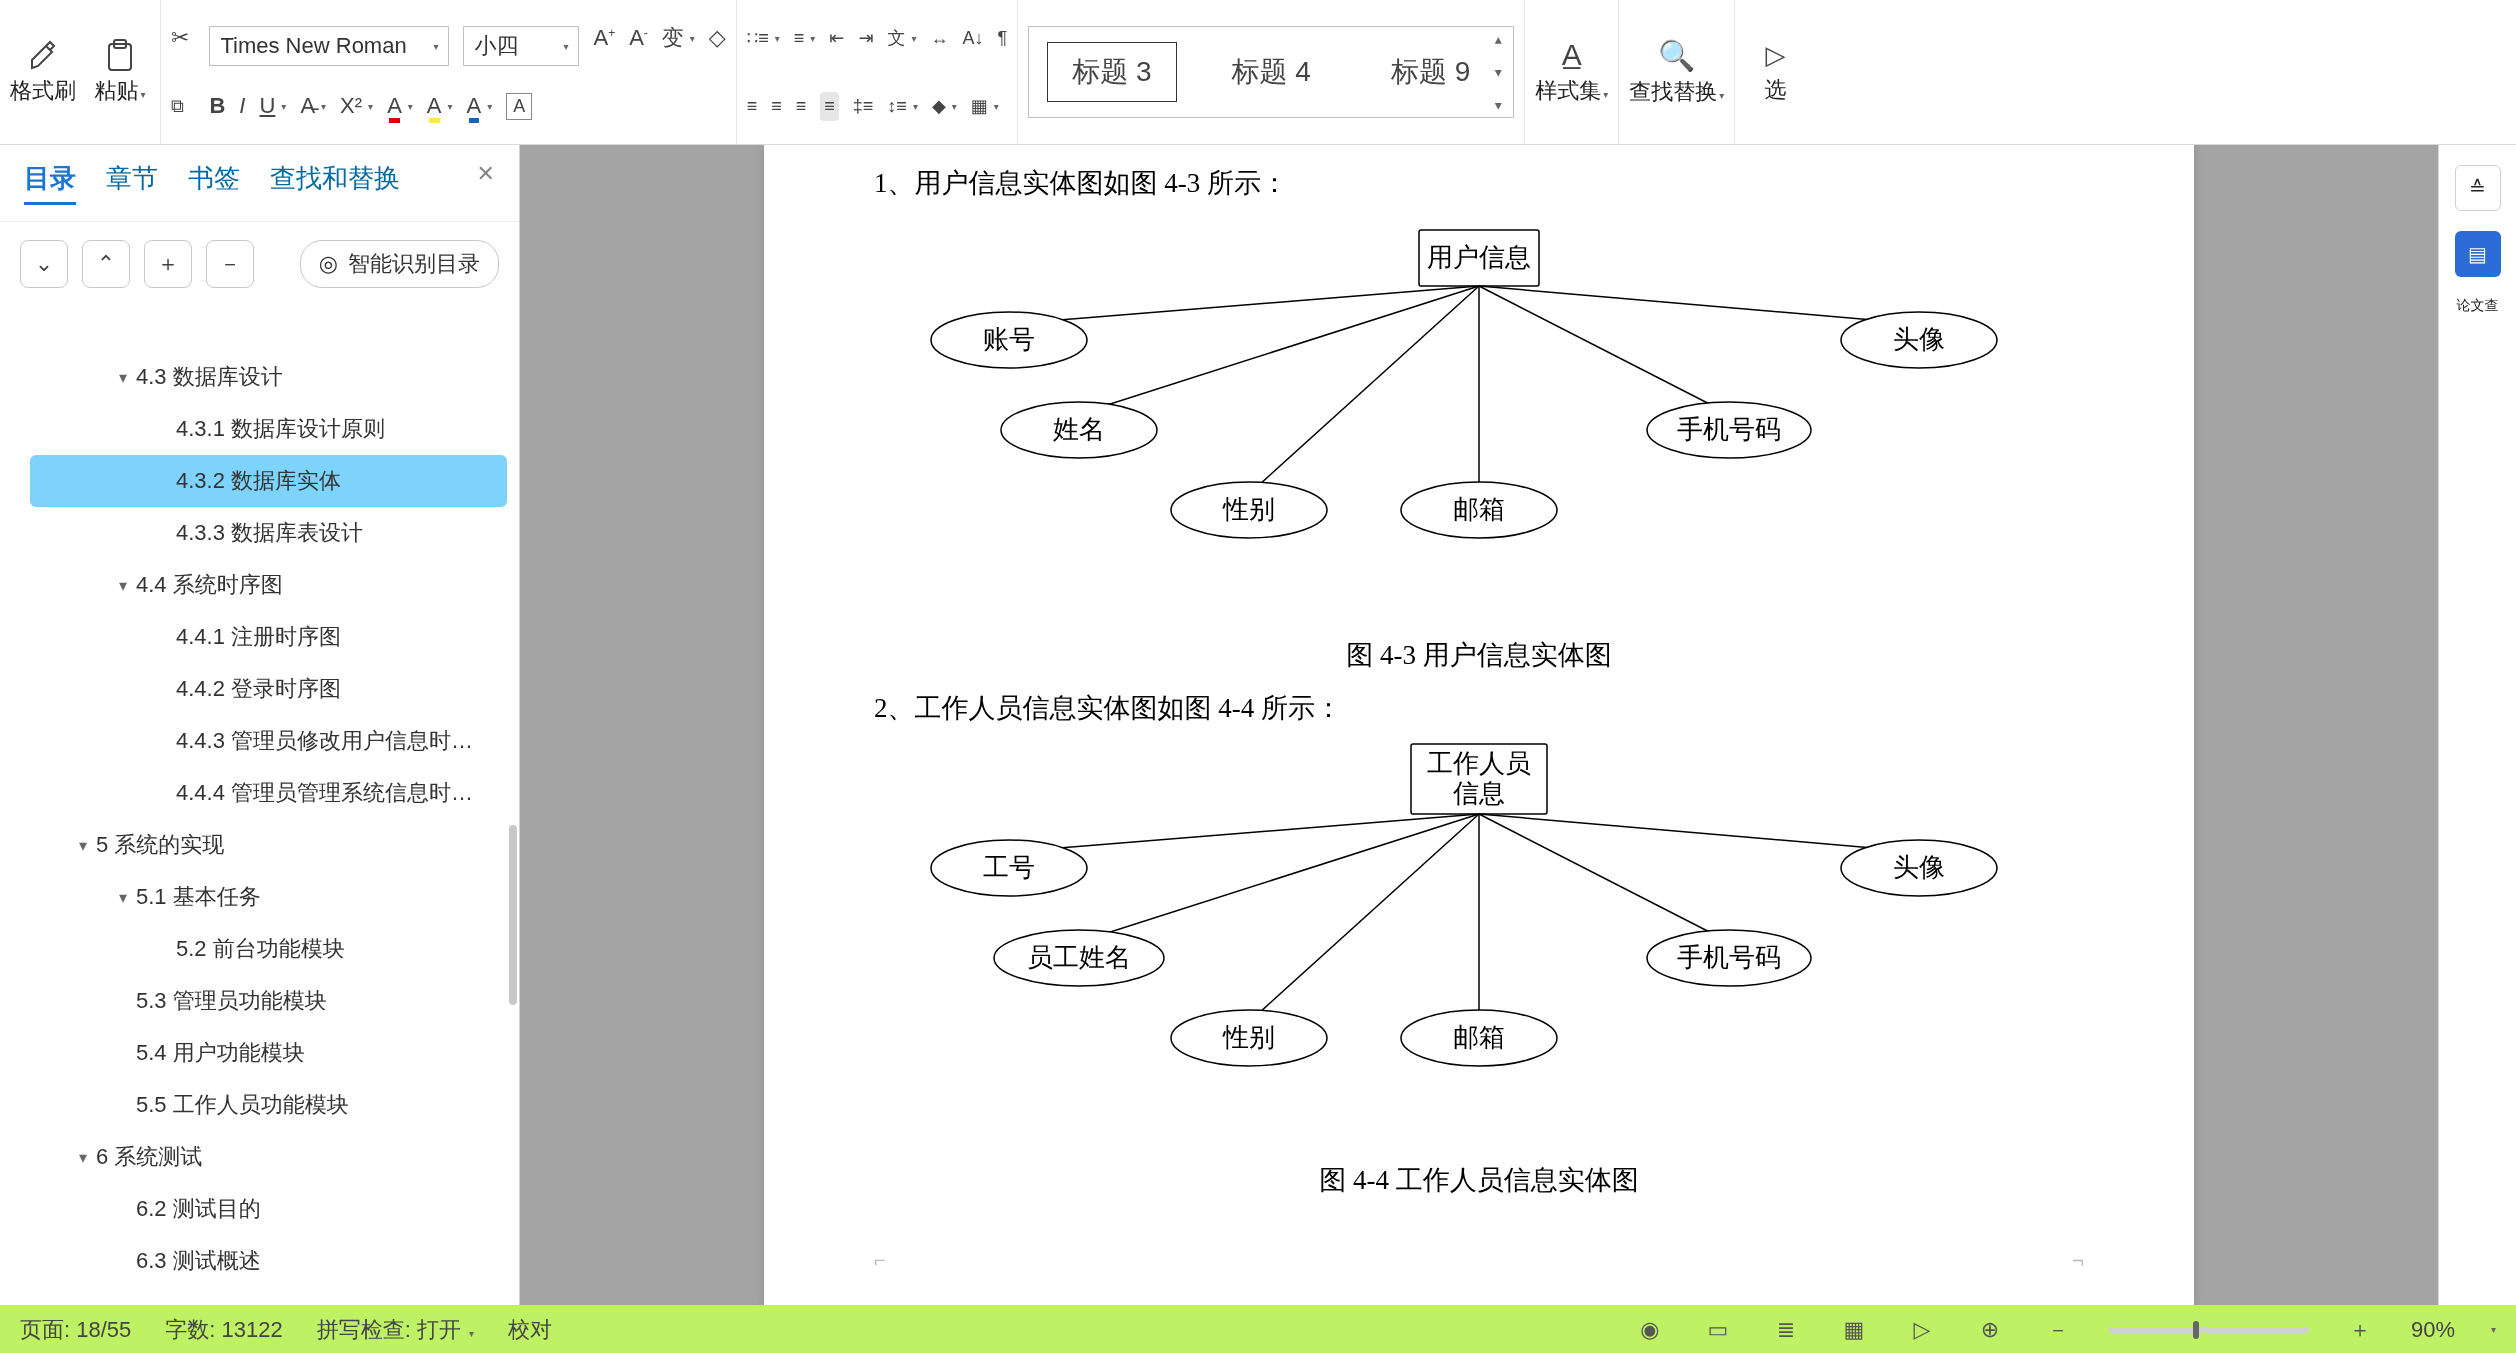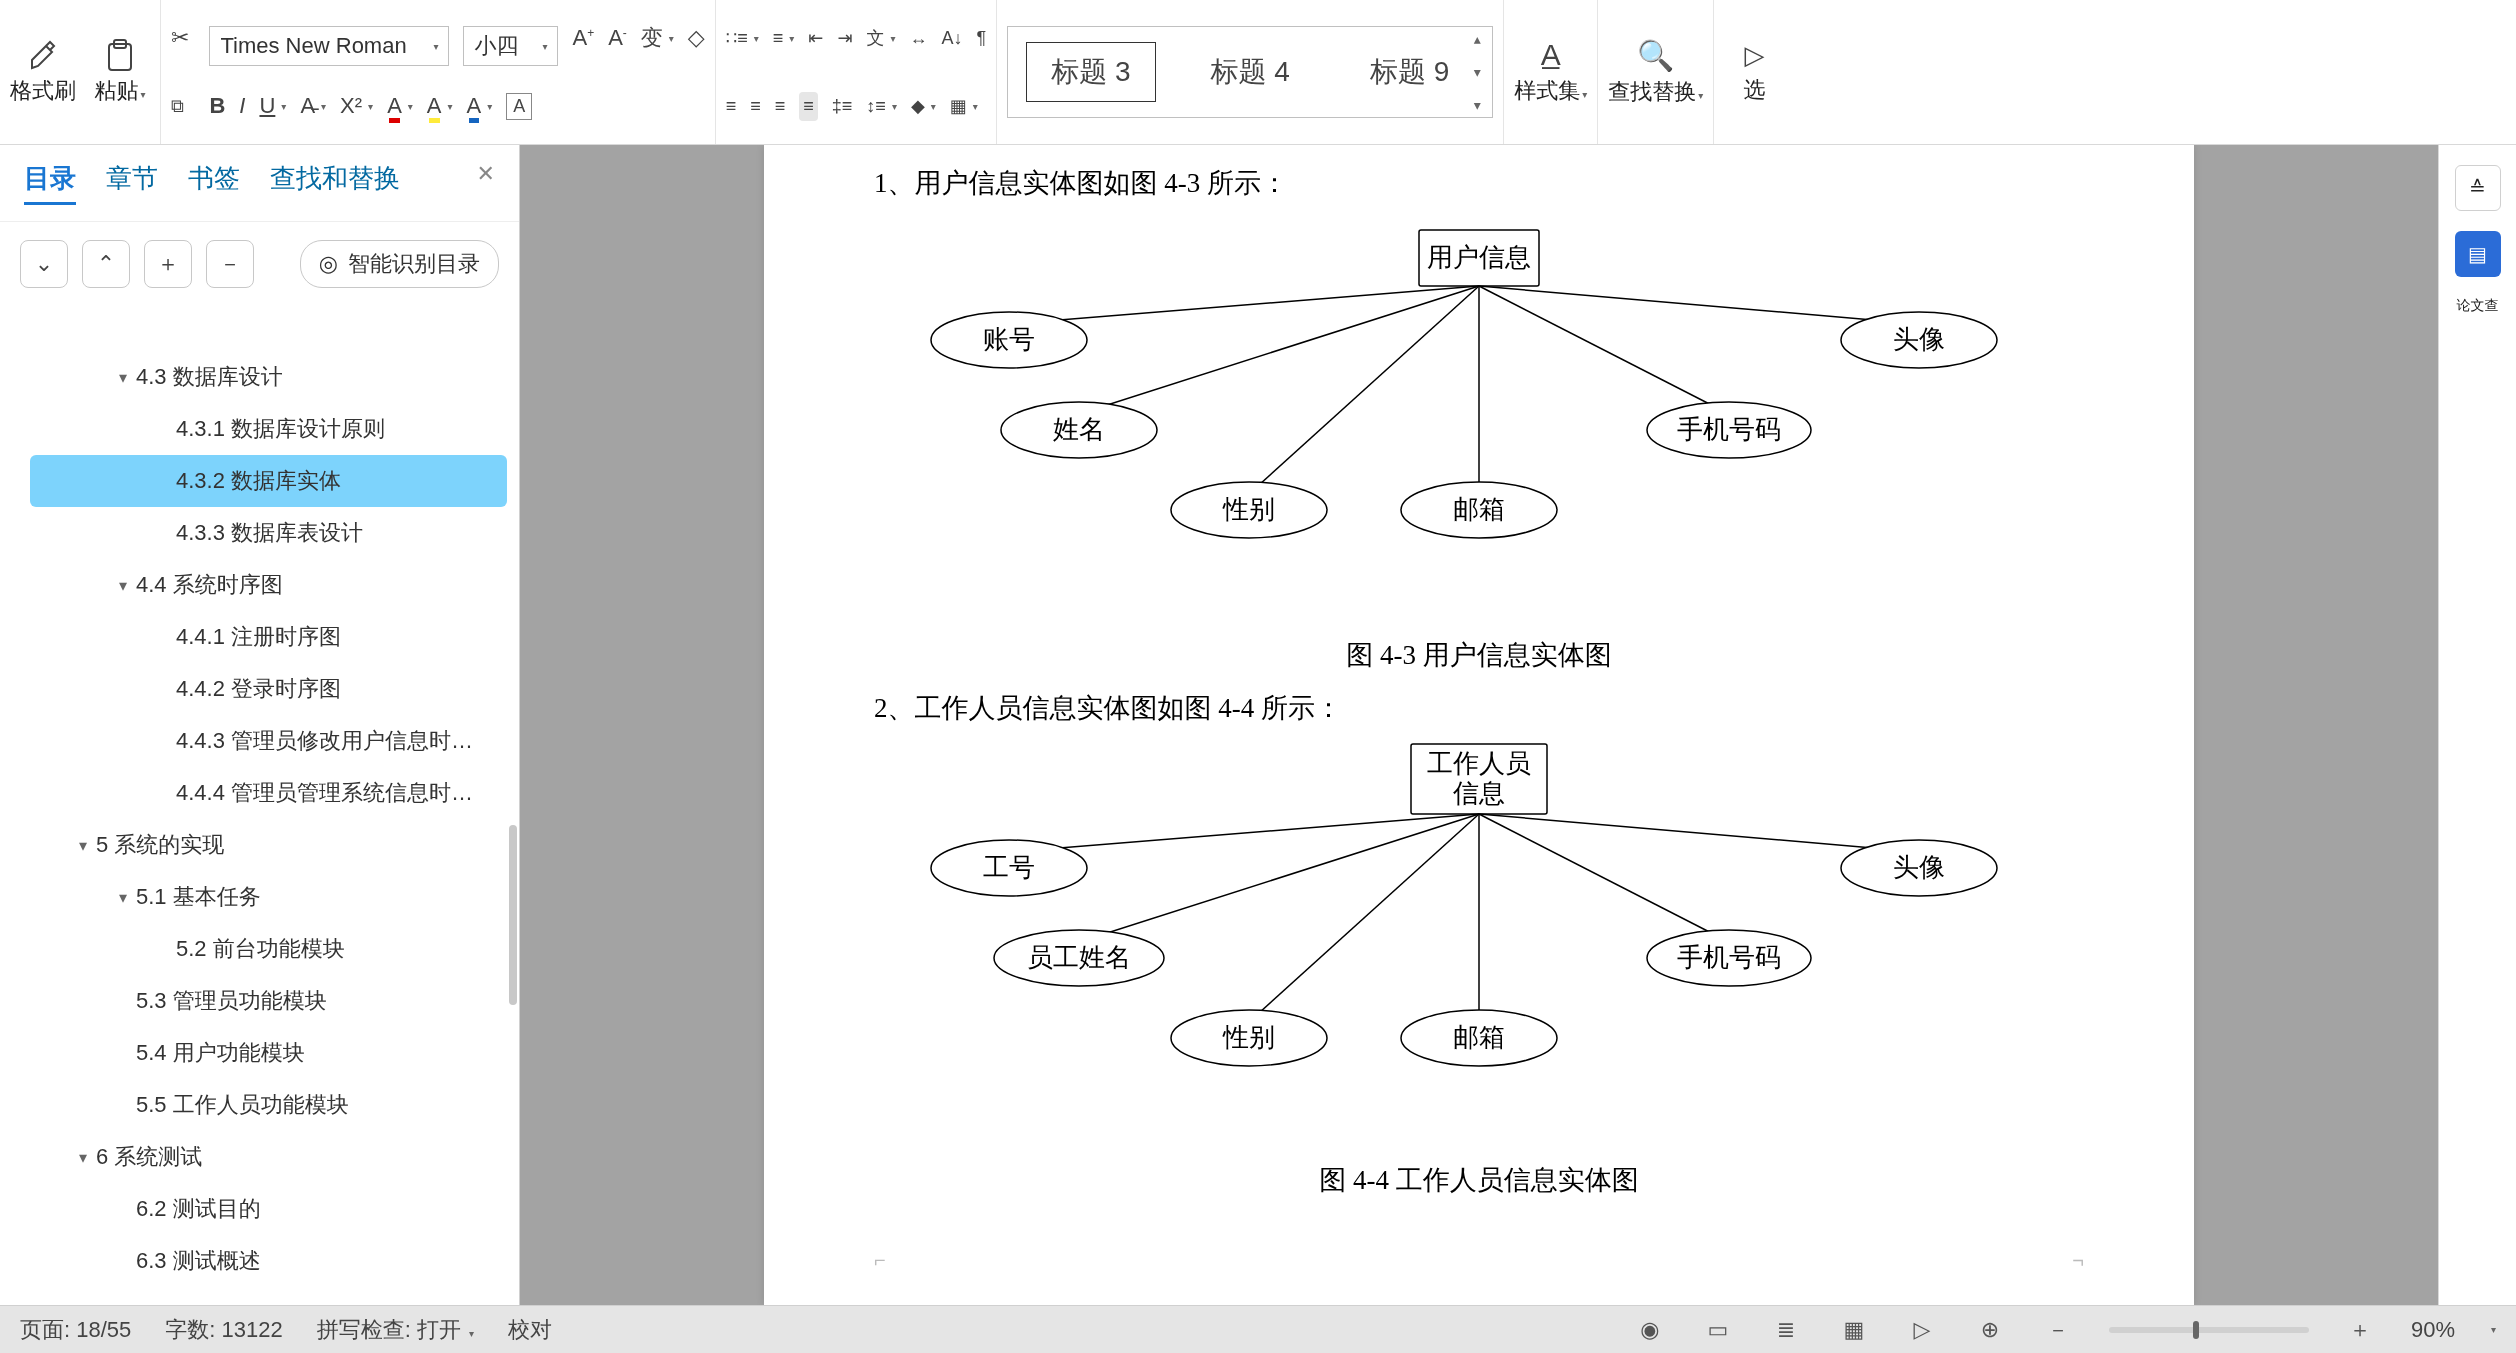--- a/index.html
+++ b/index.html
@@ -12,21 +12,21 @@
   .rib-grp:last-child { border-right:none; }
   .rib-row { display:flex; align-items:center; gap:14px; height:55px; }
   .btn { display:flex; align-items:center; justify-content:center; cursor:pointer; border:none; background:transparent; color:#444; font-size:13px; gap:4px;}
   .btn.col { flex-direction:column; gap:4px; font-size:20px; min-width:60px; }
   .btn.col .lbl { font-size:22px; color:#222; }
   .btn svg { display:block; }
   .dd { font-size:10px; color:#666; margin-left:2px; }
 
   .font-sel, .size-sel { height:40px; border:1px solid #c0c0c0; background:#fff; display:flex; align-items:center; padding:0 10px; font-size:22px; color:#333;margin-top:16px; }
   .font-sel { width:240px; justify-content:space-between; }
-  .size-sel { width:95px; justify-content:space-between; }
+  .size-sel { width:116px; justify-content:space-between; }
 
   .style-gal { display:flex; align-items:center; gap:30px; border:1px solid #c0c0c0; padding:10px 18px; height:92px; position:relative; background:#fff;}
   .style-item { font-size:28px; color:#444; padding:10px 24px; border:1px solid transparent; cursor:pointer;}
   .style-item.sel { border:1px solid #333; }
   .gal-arrows { position:absolute; right:4px; top:4px; bottom:4px; width:22px; display:flex; flex-direction:column; justify-content:space-between; color:#666;}
   .gal-arrows span{font-size:14px; text-align:center;}
 
   .ic { font-size:22px; color:#444; }
   .ic-s { font-size:18px; color:#444; }
   .color-under { position:relative; }
@@ -59,21 +59,21 @@
   .fig-cap { text-align:center; margin:28px 0 16px; font-size:27px;}
   .er { width:100%; height:400px; }
   .pg-mark { display:flex; justify-content:space-between; padding:0 110px; color:#bbb; font-size:20px;}
 
   
   .rrail { position:absolute; right:0; top:145px; bottom:48px; width:78px; background:#fff; border-left:1px solid #d9d9d9; display:flex; flex-direction:column; align-items:center; gap:20px; padding-top:20px;}
   .rr-btn { width:46px; height:46px; display:flex; align-items:center; justify-content:center; border:1px solid #d0d0d0; border-radius:6px; cursor:pointer; font-size:20px;}
   .rr-btn.act { background:#2b6cd7; color:#fff; border:none;}
 
   
-  .status { position:absolute; left:0; right:0; bottom:0; height:48px; background:#e5e5e5; border-top:1px solid #d0d0d0; display:flex; align-items:center; padding:0 20px; font-size:22px; color:#444; gap:34px;}
+  .status { position:absolute; left:0; right:0; bottom:0; height:48px; background:#bef264; border-top:1px solid #d0d0d0; display:flex; align-items:center; padding:0 20px; font-size:22px; color:#444; gap:34px;}
   .status .sp { flex:1; }
   .sicon { width:34px; height:34px; display:flex; align-items:center; justify-content:center; color:#555; cursor:pointer;}
   .zoom-bar { width:200px; height:6px; background:#d0d0d0; position:relative; border-radius:3px;}
   .zoom-bar::after { content:""; position:absolute; left:84px; top:-6px; width:6px; height:18px; background:#666; border-radius:3px;}
 </style>
 </head>
 <body>
 
 <div id="app">
 

